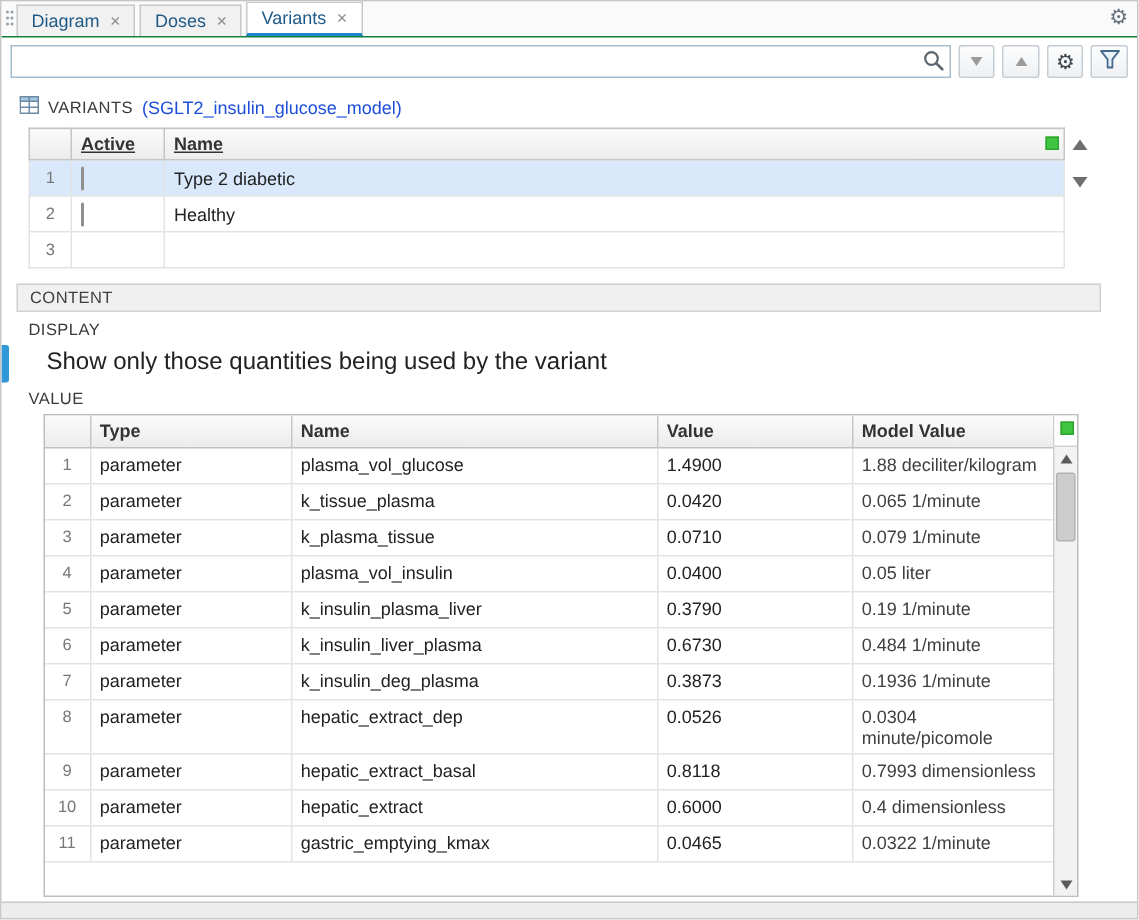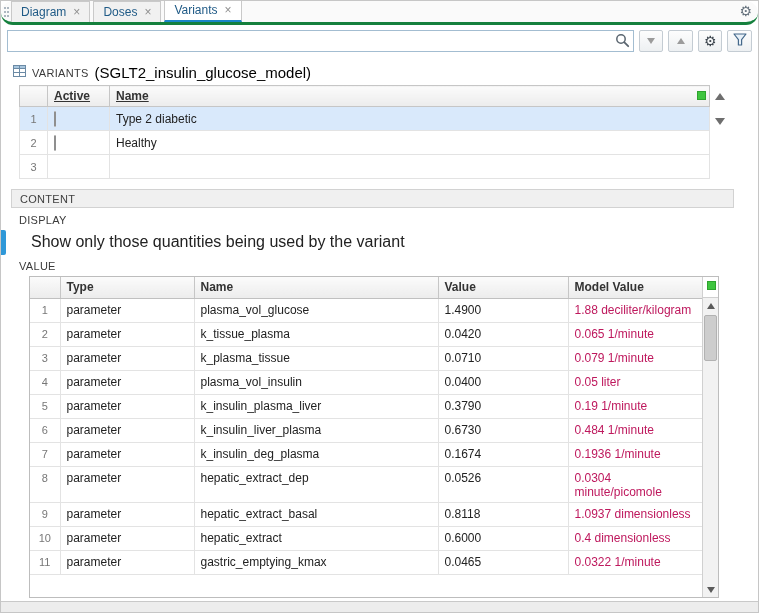--- a/index.html
+++ b/index.html
@@ -3,21 +3,21 @@
 <meta charset="utf-8">
 <style>
   * { box-sizing: border-box; margin: 0; padding: 0; }
   html,body { background:#e8e8e8; }
   body { font-family: "Liberation Sans", sans-serif; }
   .screen { position:relative; width:759px; height:613px; background:#ffffff;
             border:1px solid #c6c6c6; overflow:hidden; font-size:12px; color:#222; }
 
   
   .tabbar { position:absolute; top:0; left:0; right:0; height:24px; background:#fafafa;
-            border-bottom:3px solid #15803d; display:flex; align-items:flex-end; padding-left:10px;border-radius:12px; }
+            border-bottom:1px solid #15803d; display:flex; align-items:flex-end; padding-left:10px; }
   .grip { position:absolute; left:2px; top:5px; }
   .tab { display:flex; align-items:center; gap:7px; height:21px; padding:0 9px;
          border:1px solid #c9c9c9; border-bottom:none; background:#f1f1f1;
          color:#1f5a86; margin-right:3px; cursor:default; }
   .tab.active { background:#ffffff; height:23px; border-bottom:2px solid #1b86c8; color:#1f5a86; }
   .tab-close { color:#8f8f8f; font-size:12px; line-height:12px; }
   .panel-gear { position:absolute; right:6px; top:3px; color:#66727d; font-size:14px; line-height:14px; }
 
   
   .searchbar { position:absolute; top:25px; left:0; right:0; height:29px; background:#ffffff;
@@ -31,21 +31,21 @@
               justify-content:center; }
   .tool-btn.dark { color:#3d464e; font-size:14px; line-height:14px; }
   .tri-down-s { width:0; height:0; border-left:4px solid transparent; border-right:4px solid transparent;
                 border-top:6px solid #9b9b9b; }
   .tri-up-s { width:0; height:0; border-left:4px solid transparent; border-right:4px solid transparent;
               border-bottom:6px solid #9b9b9b; }
 
   
   .variants-header { position:absolute; left:12px; top:63px; display:flex; align-items:center; gap:6px; }
   .section-label { font-size:11px; color:#3a3a3a; letter-spacing:.3px; }
-  .model-label { font-size:15px; color:#000000; }
+  .model-label { font-size:12px; color:#1d4ed8; }
   .variants-wrap { position:absolute; left:18px; top:84px; width:690px; }
   table.grid { border-collapse:collapse; table-layout:fixed; width:100%; font-size:12px; }
   table.grid th { background:linear-gradient(#fbfbfb,#ececec); border:1px solid #c6c6c6;
                   font-weight:bold; text-align:left; padding:2px 6px; height:21px; color:#333;text-decoration:underline; }
   table.grid td { border:1px solid #e3e3e3; padding:2px 6px; height:24px; vertical-align:middle; }
   table.grid tr.selected td { background:#d9e9fb; }
   td.numcol, th.numcol { text-align:center; color:#777; font-size:11px; }
   .checkbox { width:13px; height:13px; border:1px solid #8f8f8f; border-radius:2px; background:#fff; margin:0 auto; }
   .green-ind { position:absolute; width:9px; height:9px; background:#3fc53f; border:1px solid #2ea32e; }
   .variants-wrap .green-ind { top:6px; right:3px; }
@@ -67,21 +67,21 @@
 
   .value-wrap { position:absolute; left:28px; top:275px; width:690px; height:322px;
                 border:1px solid #bdbdbd; overflow:hidden; background:#fff; }
   table.valtable { border-collapse:collapse; table-layout:fixed; width:674px; font-size:12px; }
   table.valtable th { background:linear-gradient(#fbfbfb,#ececec); border-right:1px solid #c6c6c6;
                       border-bottom:1px solid #c0c0c0; font-weight:bold; text-align:left;
                       padding:2px 6px; height:21px; color:#333; }
   table.valtable td { border-right:1px solid #e3e3e3; border-bottom:1px solid #e3e3e3;
                       padding:4px 6px 3px; height:24px; vertical-align:top; line-height:14px;
                       word-wrap:break-word; }
-  td.modelval { color:#be185d; }
+  td.modelval { color:#404040; }
 
   .scrollbar { position:absolute; top:0; right:0; bottom:0; width:16px; background:#f2f2f2;
                border-left:1px solid #d0d0d0; display:flex; flex-direction:column; }
   .sb-corner { height:21px; background:#ffffff; border-bottom:1px solid #d0d0d0; position:relative; }
   .sb-corner .green-ind { top:4px; right:2px; }
   .sb-btn { height:15px; display:flex; align-items:center; justify-content:center; }
   .sb-btn .tri-up, .sb-btn .tri-down { border-left-width:4px; border-right-width:4px;
         border-bottom-width:6px; border-top-width:6px; }
   .sb-btn .tri-up { border-bottom-color:#5a5a5a; }
   .sb-btn .tri-down { border-top-color:#5a5a5a; }
@@ -273,36 +273,36 @@
           <td class="numcol">6</td>
           <td>parameter</td>
           <td>k_insulin_liver_plasma</td>
           <td>0.6730</td>
           <td class="modelval">0.484 1/minute</td>
         </tr>
         <tr>
           <td class="numcol">7</td>
           <td>parameter</td>
           <td>k_insulin_deg_plasma</td>
-          <td>0.1674</td>
+          <td>0.3873</td>
           <td class="modelval">0.1936 1/minute</td>
         </tr>
         <tr>
           <td class="numcol">8</td>
           <td>parameter</td>
           <td>hepatic_extract_dep</td>
           <td>0.0526</td>
           <td class="modelval">0.0304 minute/picomole</td>
         </tr>
         <tr>
           <td class="numcol">9</td>
           <td>parameter</td>
           <td>hepatic_extract_basal</td>
           <td>0.8118</td>
-          <td class="modelval">1.0937 dimensionless</td>
+          <td class="modelval">0.7993 dimensionless</td>
         </tr>
         <tr>
           <td class="numcol">10</td>
           <td>parameter</td>
           <td>hepatic_extract</td>
           <td>0.6000</td>
           <td class="modelval">0.4 dimensionless</td>
         </tr>
         <tr>
           <td class="numcol">11</td>

